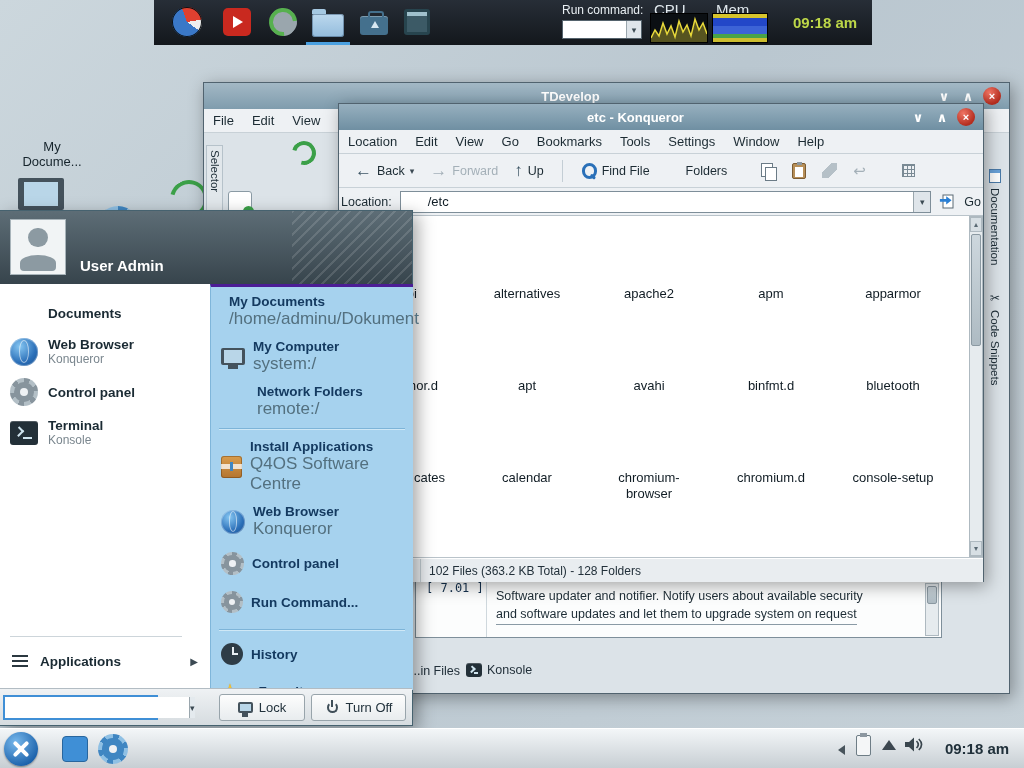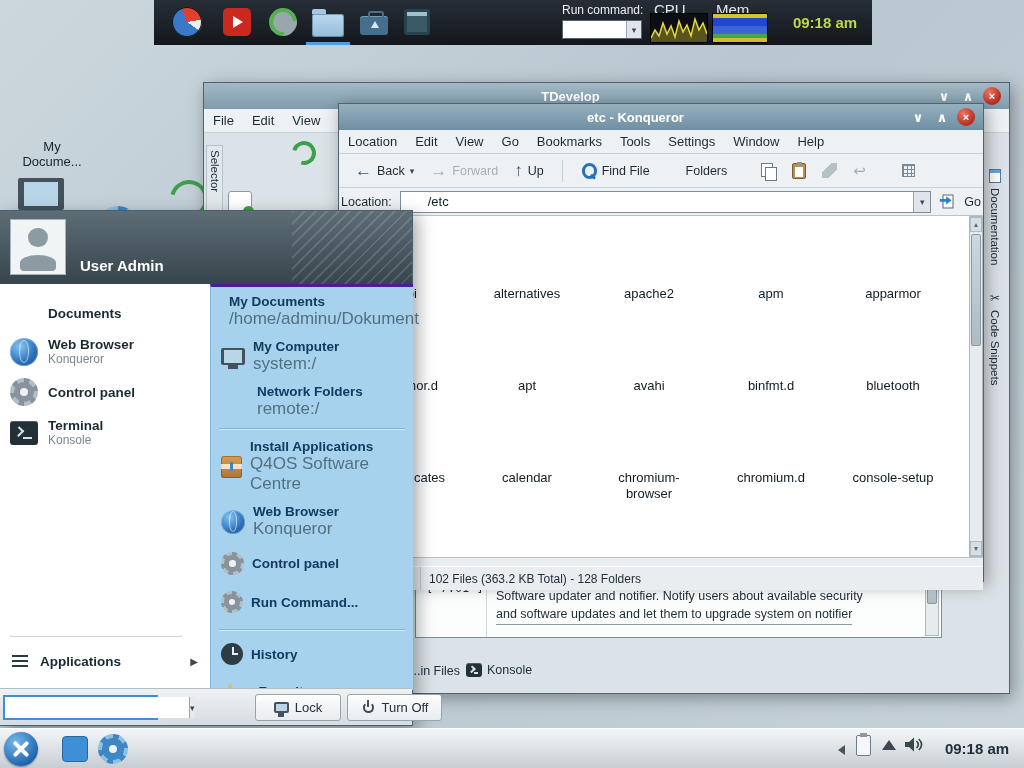--- a/index.html
+++ b/index.html
@@ -174,21 +174,21 @@
     display:flex; align-items:center; justify-content:center; }
   .goic { width:17px; height:16px; }
   .fileview { position:relative; background:#fff; height:342px; overflow:hidden; border-bottom:1px solid #b9c3ca; }
   .fgrid { display:grid; grid-template-columns:repeat(5,122px); grid-auto-rows:92px; padding:20px 0 0 5px; }
   .fcell { display:flex; flex-direction:column; align-items:center; }
   .flabel { margin-top:6px; max-width:96px; font-size:13px; color:#101c24; text-align:center; line-height:1.25; }
   #kscroll { top:0; right:0; bottom:0; }
   .sarrow { position:absolute; left:0; right:0; height:15px; display:flex; align-items:center; justify-content:center;
     font-size:8px; color:#5a6a74; background:#d7dfe4; border:1px solid #aeb9c0; }
   .statusbar { display:flex; align-items:center; height:24px; background:#e9edf0; border-top:1px solid #fff;
-    font-size:12px; color:#22303a;margin-top:8px; }
+    font-size:12px; color:#22303a; }
   .statusbar .seg1 { width:82px; height:100%; border-right:1px solid #c0cad0; }
   .statusbar .stext { padding-left:8px; }
 
   
   #startmenu { left:0; top:210px; width:413px; height:516px; z-index:50; background:#fff;
     border:1px solid #46626f; border-left:none; box-shadow:5px 5px 16px rgba(0,0,0,.35); }
   #smheader { position:absolute; left:0; top:0; right:0; height:73px;
     background:linear-gradient(#5d6d76,#37444c); overflow:hidden; }
   #smheader::after { content:""; position:absolute; right:0; top:0; width:120px; height:100%;
     background:repeating-linear-gradient(135deg,rgba(255,255,255,.13) 0 2px,transparent 2px 8px); }
@@ -201,21 +201,21 @@
   .litem .ltxt .llabel { font-size:13.5px; font-weight:bold; color:#1a2a33; }
   .litem .ltxt .lsub { font-size:12px; color:#7a868e; }
   .ritem { display:flex; align-items:center; gap:8px; padding:5px 10px; }
   .ritem .rlabel { font-size:13.5px; font-weight:bold; color:#143a60; }
   .ritem .rsub { font-size:17px; color:#53707f; }
   .rsep { margin:4px 8px; border-top:1px solid #7db4d8; border-bottom:1px solid #cfe8f6; }
   #smbottom { position:absolute; left:0; bottom:0; right:0; height:37px;
     background:linear-gradient(#eff2f4,#d6dce0); border-top:1px solid #b2bcc3; }
   .smbtn { position:absolute; top:5px; height:27px; display:flex; align-items:center; justify-content:center;
     gap:6px; background:linear-gradient(#fdfdfd,#e8ecee); border:1px solid #98a4ab; border-radius:3px;
-    font-size:13px; color:#22323c;margin-left:36px; }
+    font-size:13px; color:#22323c; }
   #smsearch { position:absolute; left:3px; top:6px; width:155px; height:25px; background:#fff;
     border:2px solid #3f8fd6; display:flex; }
   #smsearch input { flex:1; border:none; outline:none; font-size:13px; padding:0 4px;
     font-family:"Liberation Sans","DejaVu Sans",sans-serif; }
   #smsearch .cbtn2 { width:16px; background:#e4eaee; border-left:1px solid #9aa6ad;
     display:flex; align-items:center; justify-content:center; }
   #apps-sep { position:absolute; left:10px; top:352px; width:172px; border-top:1px solid #cdd5da; }
   #apps-row { position:absolute; left:0; top:360px; width:210px; height:34px; display:flex; align-items:center;
     gap:12px; padding:0 12px; }
   #apps-row .alabel { font-size:13.5px; font-weight:bold; color:#1a2a33; flex:1; }
@@ -288,21 +288,21 @@
     <span class="term" style="width:16px;height:14px;display:inline-block"></span>
     <span>Konsole</span>
   </div>
 </div>
 
 <div class="abs" id="updater">
   <span class="ver">[ 7.01 ]</span>
   <span class="vline"></span>
   <div class="desc">
     <span>Software updater and notifier. Notify users about available security</span><br>
-    <span class="u">and software updates and let them to upgrade system on notifier</span>
+    <span class="u">and software updates and let them to upgrade system on request</span>
   </div>
   <div class="scrollv" style="right:2px;top:2px;height:53px">
     <div class="thumb" style="top:2px;height:18px"></div>
   </div>
 </div>
 
 <div class="window" id="konq">
   <div class="titlebar">
     <span class="fol-sm"></span>
     <span class="ttl">etc - Konqueror</span>

